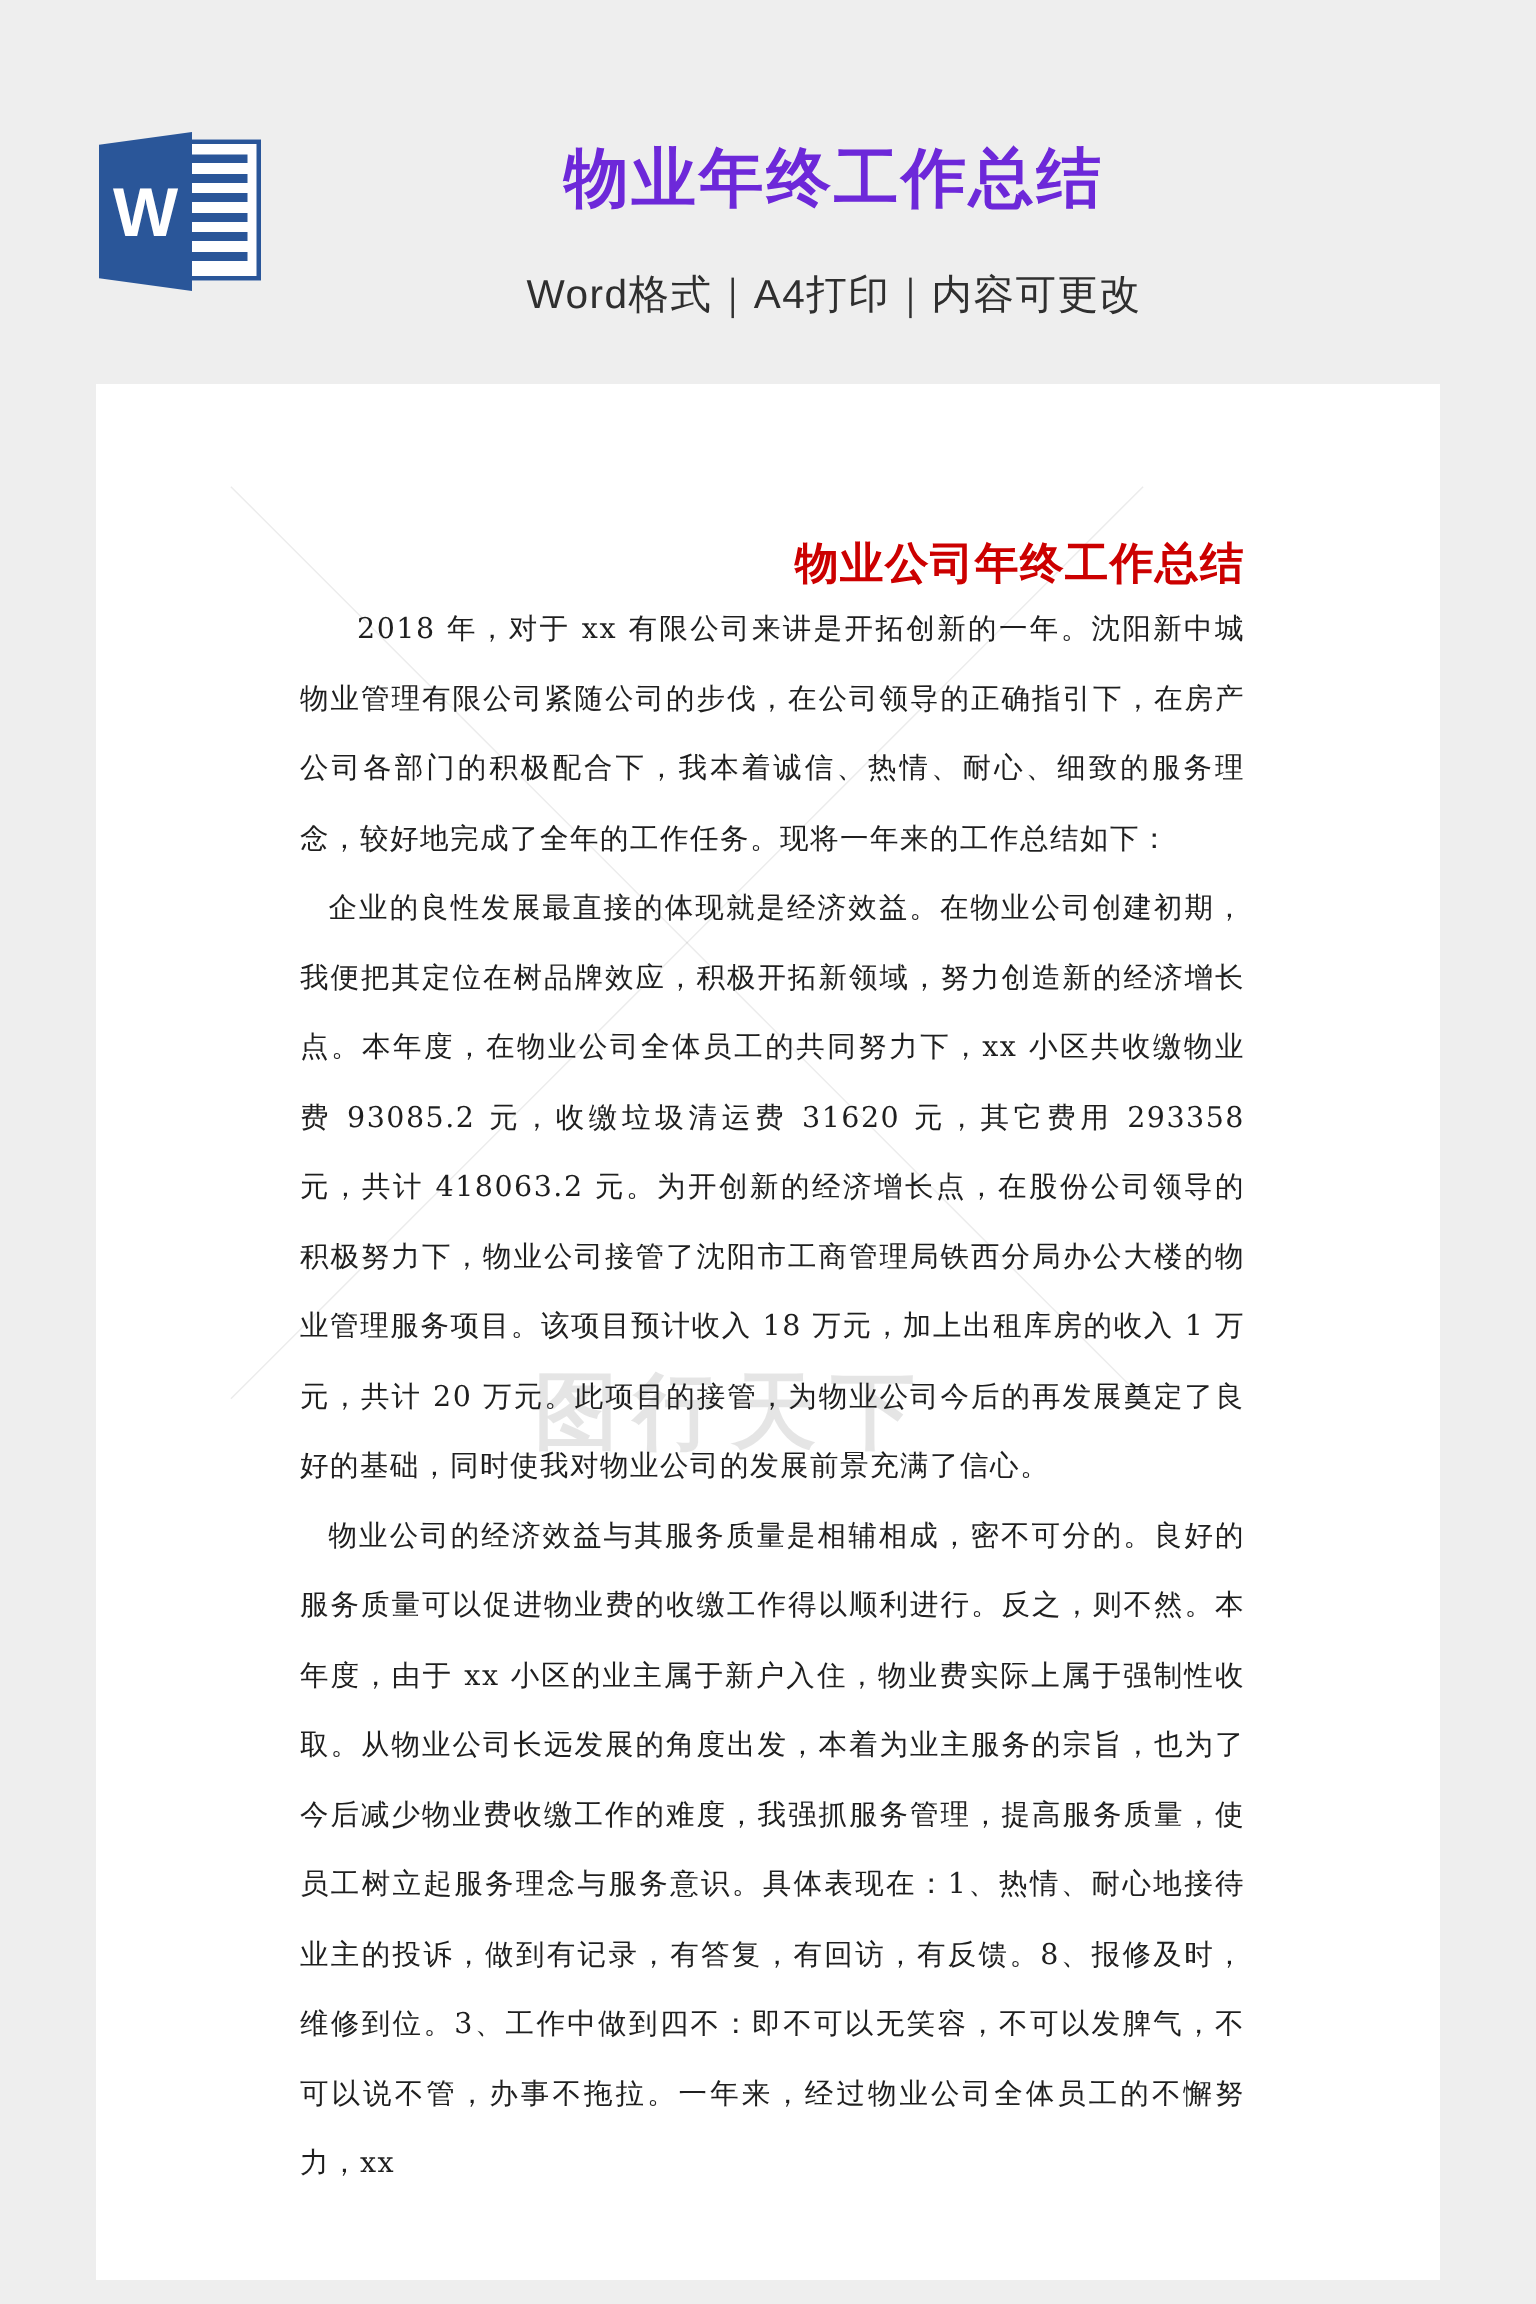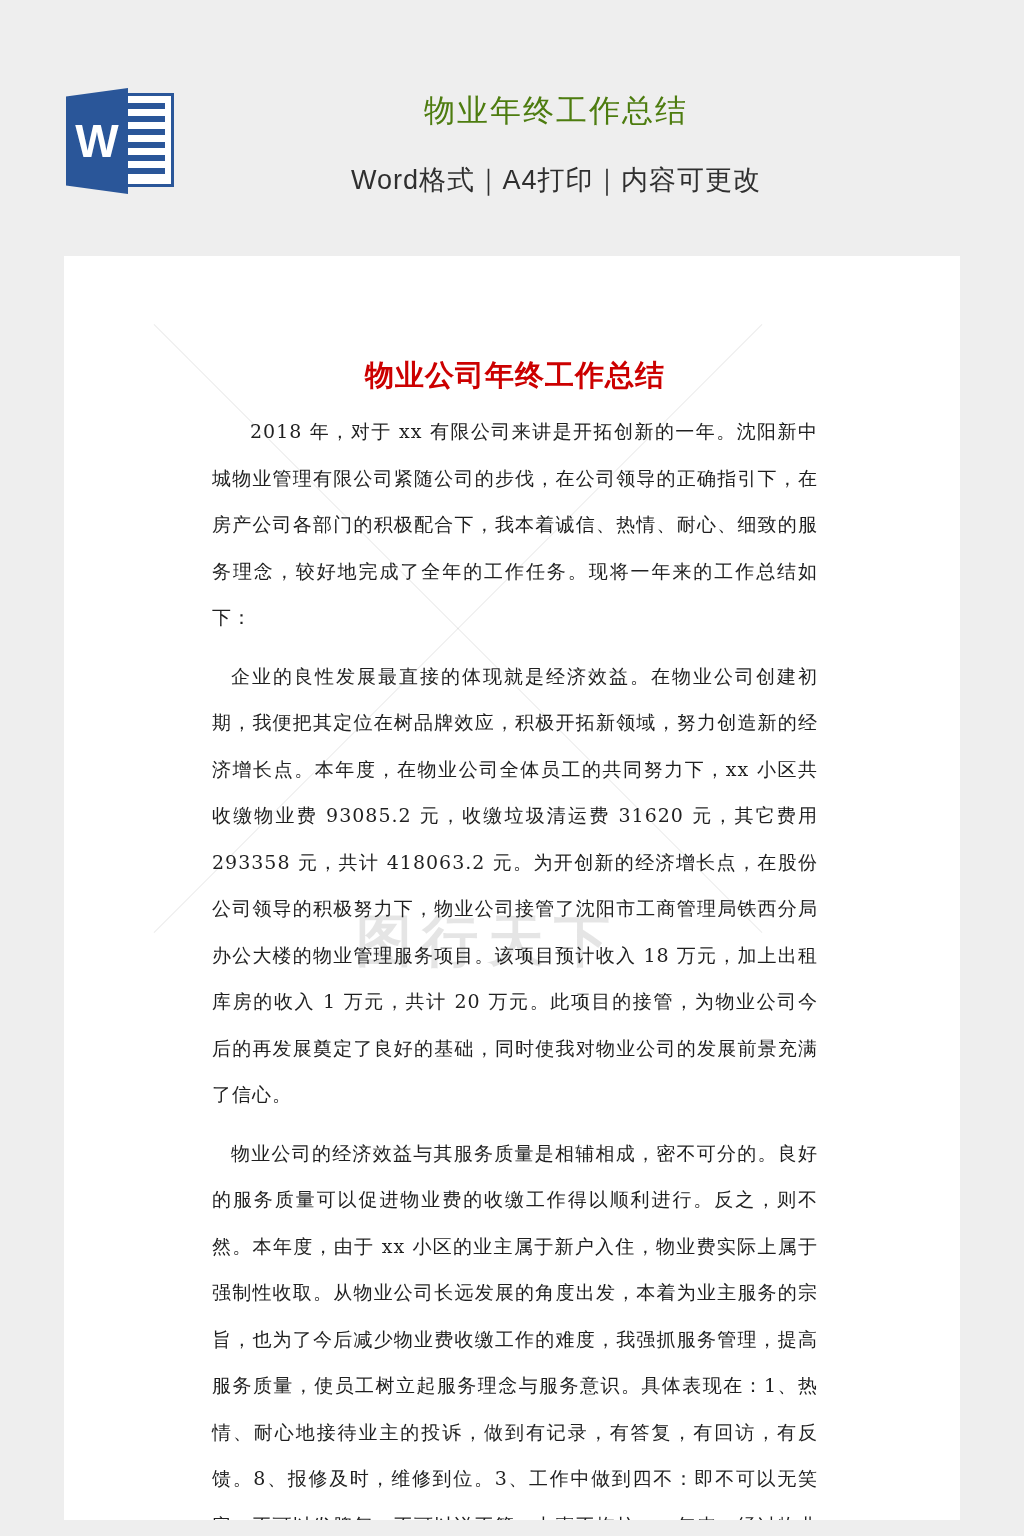--- a/index.html
+++ b/index.html
@@ -30,49 +30,49 @@
     clip-path: polygon(0 8%, 100% 0, 100% 100%, 0 92%);
     display: flex; align-items: center; justify-content: center;
   }
   .word-icon .flag span {
     color: #ffffff; font-weight: bold; font-size: 46px;
     font-family: "Liberation Sans", sans-serif;
   }
 
   .header-text { position: absolute; left: 300px; top: 90px; width: 512px; text-align: center; }
   .header-title {
-    color: #4d7c0f; font-size: 31px; font-weight: normal; letter-spacing: 2px;
+    color: #6d28d9; font-size: 43px; font-weight: bold; letter-spacing: 2px;
   }
   .header-subtitle {
     margin-top: 30px; color: #2f2f2f; font-size: 27px; letter-spacing: 1px;
   }
 
   
   .page {
     position: absolute; left: 64px; top: 256px; width: 896px; height: 1264px;
     background: #ffffff; overflow: hidden;
   }
   .page-inner {
     position: relative; z-index: 1;
     padding: 100px 130px 0 136px;
   }
 
   .doc-title {
-    text-align: center; color: #cc0000; font-weight: bold;
+    text-align: right; color: #cc0000; font-weight: bold;
     font-size: 29px; letter-spacing: 1px; 
     font-family: "Liberation Sans", sans-serif;
   }
 
   .doc-body {
     font-family: "DejaVu Serif", serif;
     font-size: 19px; color: #1f1f1f;
     line-height: 46.5px; letter-spacing: 1px;
     text-align: justify;
   }
-  .doc-para { margin: 12px; }
+  .doc-para { margin: 0; }
 
   
   .wm-text {
     position: absolute; z-index: 0; left: 292px; top: 648px;
     font-size: 56px; font-weight: bold; letter-spacing: 10px;
     color: rgba(0, 0, 0, 0.10);
     font-family: "DejaVu Serif", serif;
     user-select: none; white-space: nowrap;
   }
   .wm-line {

